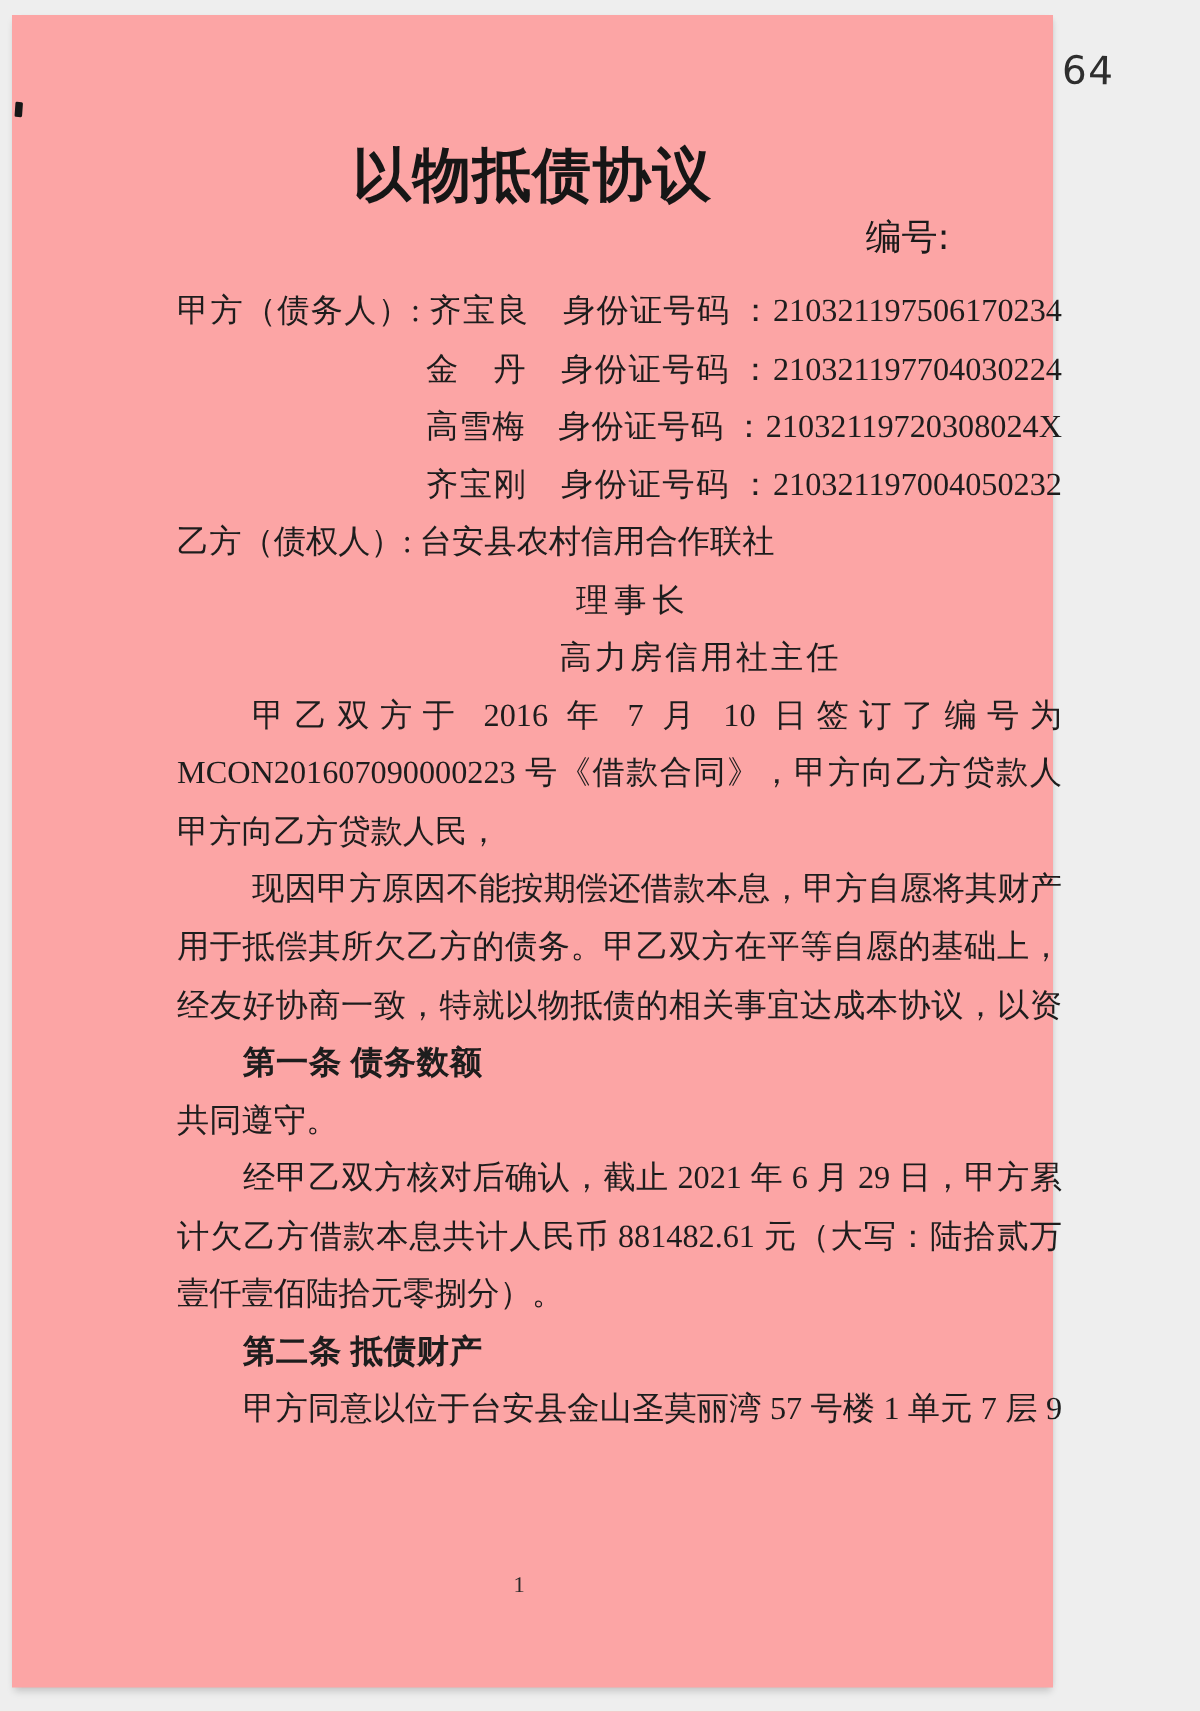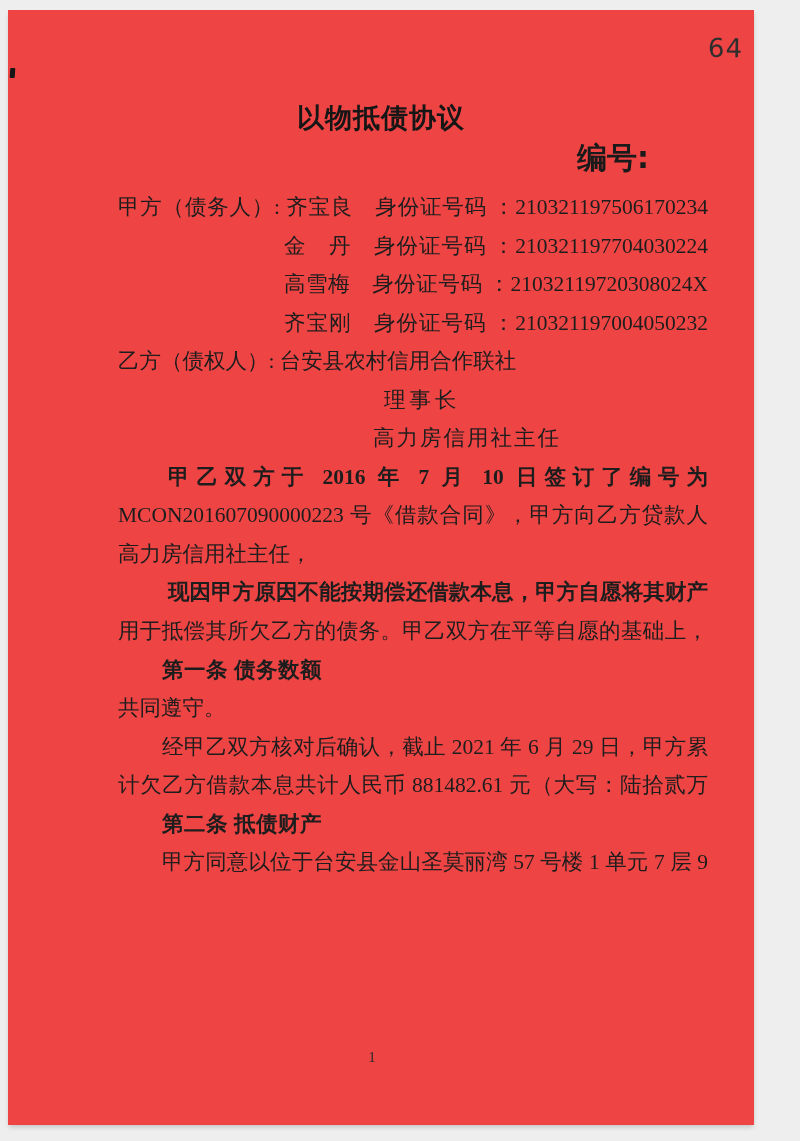--- a/index.html
+++ b/index.html
@@ -7,23 +7,24 @@
     width: 800px; height: 1141px;
     background: #eeeeee;
     position: relative;
     overflow: hidden;
     font-family: "Liberation Serif", "DejaVu Serif", serif;
     color: #1d1d1d;
   }
   .page {
     position: absolute;
     left: 8px; top: 10px;
-    width: 746px; height: 1115px;
-    background: #ef4444;
+    width: 674px; height: 1115px;
+    background: #fca5a5;
     box-shadow: 0 3px 5px -1px rgba(0,0,0,0.18), 2px 0 3px -2px rgba(0,0,0,0.06);
+    padding-left: 20px;
   }
   .corner-num {
     position: absolute;
     left: 700px; top: 24px;
     font-family: "DejaVu Sans", "Liberation Sans", sans-serif;
     font-size: 26px; line-height: 28px;
     letter-spacing: 1px;
     color: #2e2e2e;
     transform: rotate(1deg);
   }
@@ -36,30 +37,30 @@
     transform: rotate(4deg);
   }
   .title {
     position: absolute;
     left: 0; right: 0; top: 88px;
     margin: 0;
     height: 40px; line-height: 40px;
     text-align: center;
     font-family: "DejaVu Sans", "Liberation Sans", sans-serif;
     font-weight: bold;
-    font-size: 27px;
+    font-size: 39px;
     letter-spacing: 1px;
     color: #161616;
   }
   .num-label {
     position: absolute;
     left: 569px; top: 134px;
     font-family: "DejaVu Sans", "Liberation Sans", sans-serif;
-    font-weight: bold;
-    font-size: 30px; line-height: 28px;
+    font-weight: normal;
+    font-size: 24px; line-height: 28px;
     color: #1a1a1a;
   }
   .lines {
     position: absolute;
     left: 110px; top: 178px;
     width: 590px;
     font-size: 21.5px;
   }
   .line {
     height: 38.55px;
@@ -69,21 +70,21 @@
   }
   .k-full, .k-para-first, .k-para-first2, .k-para-first2-full, .k-id-cont {
     white-space: normal;
     text-align: justify;
     text-align-last: justify;
   }
   .k-id-cont { margin-left: 166px; }
   .k-role { margin-left: 32px; letter-spacing: 0.5px; }
   .k-role-title { margin-left: 266px; letter-spacing: 4px; }
   .k-role-title2 { margin-left: 255px; letter-spacing: 2px; }
-  .k-para-first { text-indent: 50px; font-weight: bold; }
+  .k-para-first { text-indent: 50px; }
   .k-para-first2 { text-indent: 44px; }
   .k-para-first2-full { text-indent: 44px; }
   .k-heading { font-weight: bold; margin-left: 44px; letter-spacing: 0.5px; }
   .footer-num {
     position: absolute;
     left: -18px; right: 0; top: 1038px;
     text-align: center;
     font-size: 15px; line-height: 18px;
     color: #2a2a2a;
   }
@@ -103,25 +104,27 @@
   <div class="lines">
       <div class="line k-full">甲方（债务人）: 齐宝良　身份证号码 ：210321197506170234</div>
       <div class="line k-id-cont">金　丹　身份证号码 ：210321197704030224</div>
       <div class="line k-id-cont">高雪梅　身份证号码 ：21032119720308024X</div>
       <div class="line k-id-cont">齐宝刚　身份证号码 ：210321197004050232</div>
       <div class="line k-plain">乙方（债权人）: 台安县农村信用合作联社</div>
       <div class="line k-role-title">理事长</div>
       <div class="line k-role-title2">高力房信用社主任</div>
       <div class="line k-para-first">甲乙双方于 2016 年 7 月 10 日签订了编号为</div>
       <div class="line k-full">MCON201607090000223 号《借款合同》，甲方向乙方贷款人民</div>
-      <div class="line k-plain">高力房信用社主任，</div>
+      <div class="line k-plain">甲方向乙方贷款人民，</div>
       <div class="line k-para-first">现因甲方原因不能按期偿还借款本息，甲方自愿将其财产</div>
       <div class="line k-full">用于抵偿其所欠乙方的债务。甲乙双方在平等自愿的基础上，</div>
+      <div class="line k-full">经友好协商一致，特就以物抵债的相关事宜达成本协议，以资</div>
       <div class="line k-heading">第一条 债务数额</div>
       <div class="line k-plain">共同遵守。</div>
       <div class="line k-para-first2">经甲乙双方核对后确认，截止 2021 年 6 月 29 日，甲方累</div>
       <div class="line k-full">计欠乙方借款本息共计人民币 881482.61 元（大写：陆拾贰万</div>
+      <div class="line k-plain">壹仟壹佰陆拾元零捌分）。</div>
       <div class="line k-heading">第二条 抵债财产</div>
       <div class="line k-para-first2-full">甲方同意以位于台安县金山圣莫丽湾 57 号楼 1 单元 7 层 9</div>
     </div>
 
   <div class="footer-num">1</div>
 </div>
 
 </body></html>

